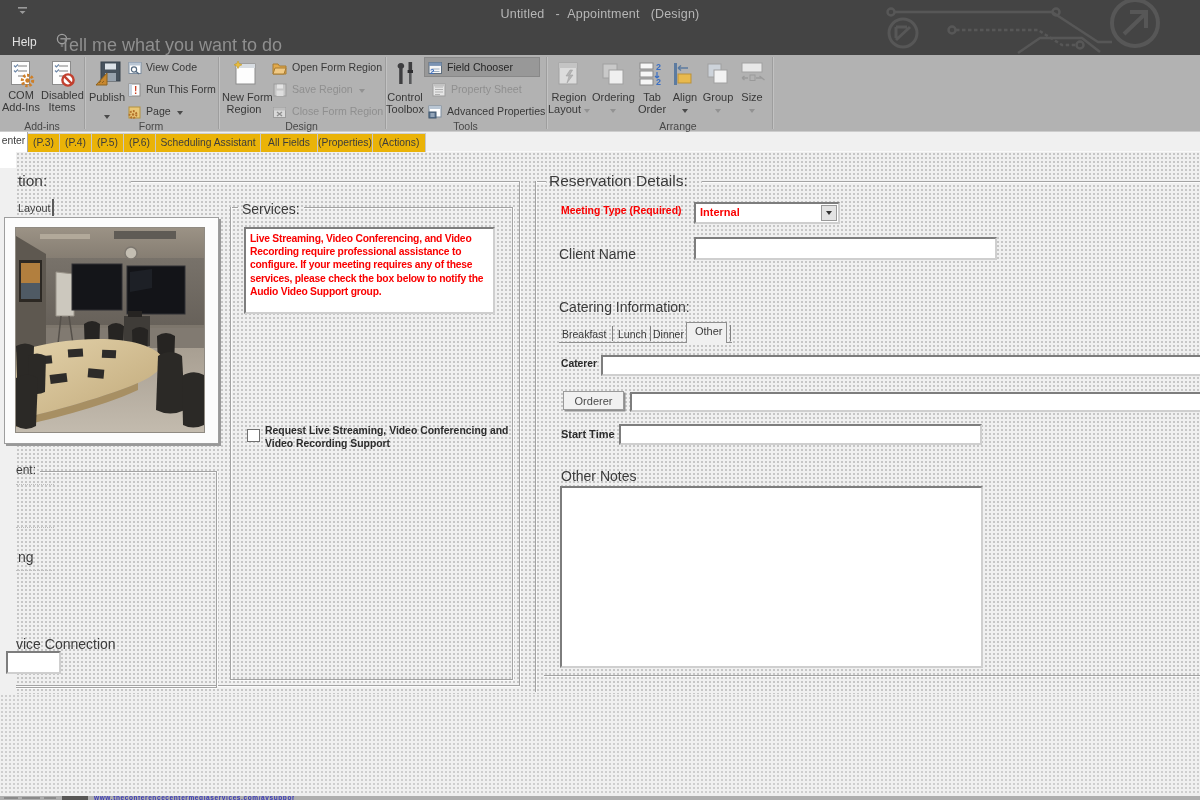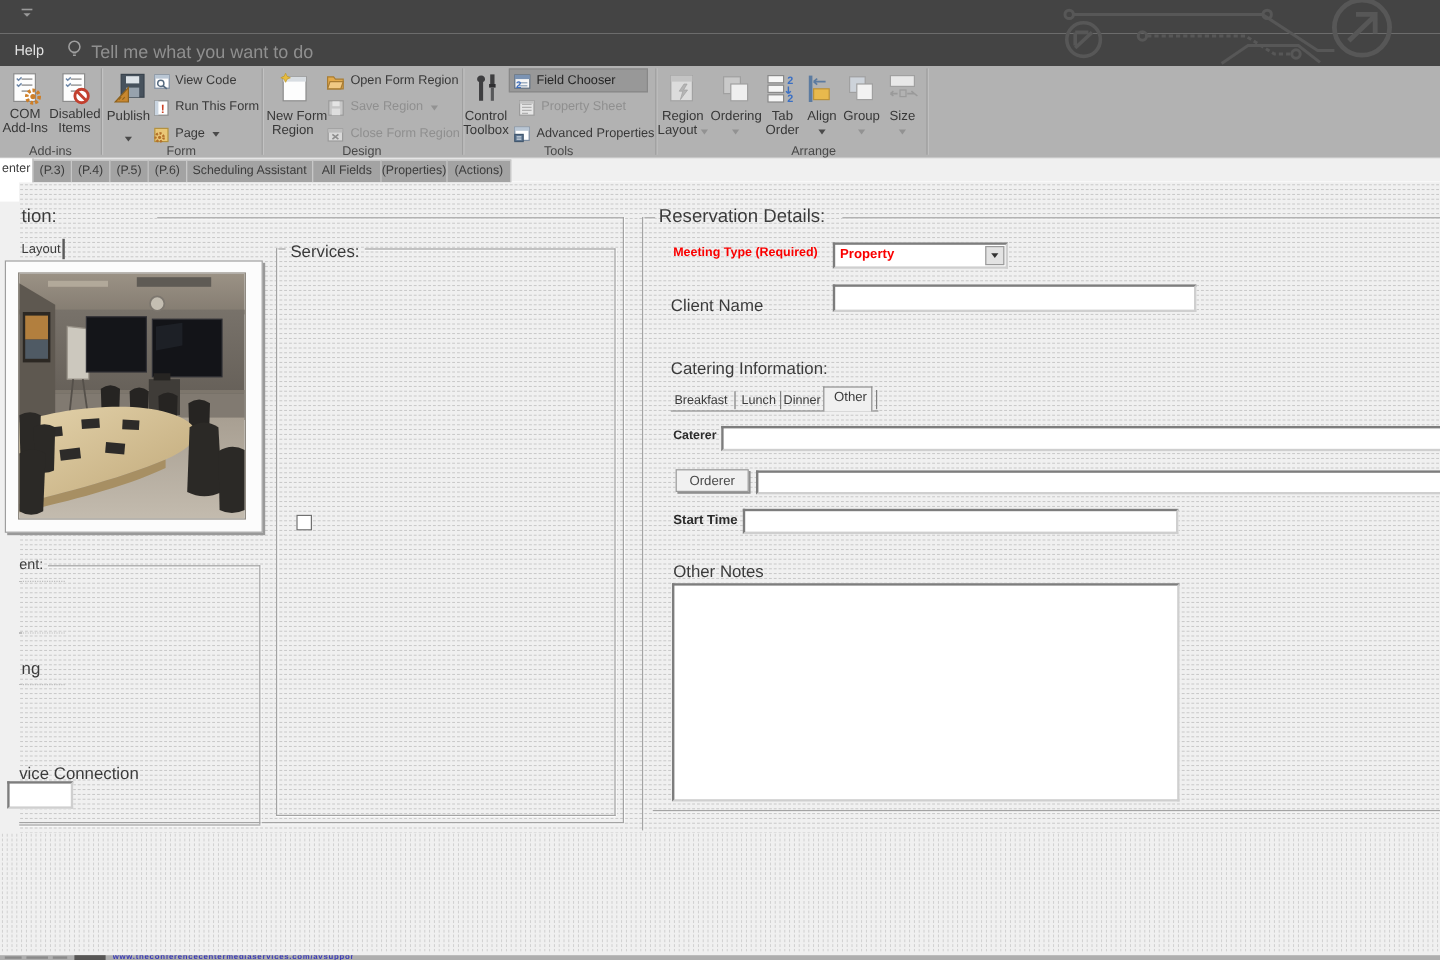--- a/index.html
+++ b/index.html
@@ -14,21 +14,21 @@
   #ribbon { left:0; top:55px; width:1200px; height:77px; background:#b2b2b2; border-bottom:1px solid #cdcdcd; }
   .rsep { top:2px; height:72px; width:1px; background:#9e9e9e; box-shadow:1px 0 0 #c2c2c2; }
   .gname { top:65px; font-size:10.5px; color:#484848; text-align:center; }
   .rlabel { font-size:10.6px; color:#383838; white-space:nowrap; }
   .rlabel.gray, .gray { color:#8f8f8f; }
   .lbl2 { text-align:center; font-size:11px; color:#383838; line-height:11.5px; white-space:nowrap; }
   .caret { width:0; height:0; border-left:3.5px solid transparent; border-right:3.5px solid transparent; border-top:4px solid #4a4a4a; display:inline-block; }
   .caret.gray { border-top-color:#929292; }
   
   #tabrow { left:0; top:132px; width:1200px; height:20px; background:#f0f0f0; border-bottom:1px solid #fafafa; }
-  .ptab { top:1px; height:19px; background:#a3a3a3; border-right:1px solid #c7c7c7; border-top:1px solid #cfcfcf; font-size:10.3px; color:#3c3c3c; text-align:center; line-height:18px; white-space:nowrap; }
+  .ptab { top:1px; height:19px; background:#eab308; border-right:1px solid #c7c7c7; border-top:1px solid #cfcfcf; font-size:10.3px; color:#3c3c3c; text-align:center; line-height:18px; white-space:nowrap; }
   .ptab.active { background:#ffffff; border-top:none; height:36px; top:0; border-right:1px solid #a9a9a9; }
   #surface { left:16px; top:152px; width:1200px; height:542px; background-color:#f0f0f0;
      background-image:radial-gradient(ellipse 1.2px .7px at 2px 2px, #c6c6c6 99%, rgba(0,0,0,0) 100%);
      background-size:4px 4px; }
   #lower { left:0; top:694px; width:1200px; height:99px; background-color:#f0f0f0;
      background-image:radial-gradient(ellipse .6px 1.2px at 2px 2px, #cecece 99%, rgba(0,0,0,0) 100%);
      background-size:4px 4px; }
   #strip { left:0; top:793px; width:1200px; height:3px; background:#efefef; }
   #bottombar { left:0; top:796px; width:1200px; height:4px; background:#aeaeae; }
   
@@ -56,29 +56,30 @@
       <path d="M96 30 H 178 L 202 45 L 216 45" stroke-dasharray="3.5 2.5"></path>
       <circle cx="92" cy="30" r="3.5"></circle>
       <circle cx="220" cy="45" r="3.5"></circle>
       <path d="M158 53 L 180 38 H 222 L 240 52"></path>
     </g>
   </svg>
   <svg class="abs" style="left:17px;top:7px;width:12px;height:10px">
     <rect x="1" y="0" width="9" height="1.6" fill="#9a9a9a"></rect>
     <path d="M2.5 4 L5.5 7 L8.5 4 Z" fill="#9a9a9a"></path>
   </svg>
+  <div class="abs" id="title-text">Untitled&nbsp;&nbsp; - &nbsp;Appointment&nbsp;&nbsp; (Design)</div>
 </div>
 
 <div class="abs" id="menubar">
   <div class="abs" style="left:12px;top:7px;font-size:12px;color:#e2e2e2">Help</div>
   <svg class="abs" style="left:56px;top:5px;width:12px;height:16px">
     <circle cx="6" cy="6" r="4.6" fill="none" stroke="#9f9f9f" stroke-width="1.3"></circle>
     <path d="M4.5 11 h3 M4.8 13 h2.4" stroke="#9f9f9f" stroke-width="1.2"></path>
   </svg>
-  <div class="abs" style="left:76px;top:7px;font-size:15px;color:#8f8f8f">Tell me what you want to do</div>
+  <div class="abs" style="left:60px;top:7px;font-size:18px;color:#8f8f8f">Tell me what you want to do</div>
 </div>
 
 <div class="abs" id="ribbon">
   <div class="abs rsep" style="left:84px"></div>
   <div class="abs rsep" style="left:218px"></div>
   <div class="abs rsep" style="left:385px"></div>
   <div class="abs rsep" style="left:546px"></div>
   <div class="abs rsep" style="left:772px"></div>
   <div class="abs gname" style="left:0;width:84px">Add-ins</div>
   <div class="abs gname" style="left:84px;width:134px">Form</div>
@@ -349,43 +350,45 @@
     </g>
   </svg>
 
   <div class="abs flabel" style="left:226px;top:49px">Services:</div>
   <div class="abs eh" style="left:214px;top:55px;width:8px"></div>
   <div class="abs eh" style="left:288px;top:55px;width:209px"></div>
   <div class="abs ev" style="left:214px;top:55px;height:473px"></div>
   <div class="abs ev" style="left:496px;top:55px;height:473px"></div>
   <div class="abs eh" style="left:214px;top:527px;width:283px"></div>
 
+  <div class="abs sunken redtext" style="left:228px;top:75px;width:251px;height:87px;font-size:10.3px;line-height:13.2px;padding:3px 4px;letter-spacing:-0.22px">Live Streaming, Video Conferencing, and Video Recording require professional assistance to configure. If your meeting requires any of these services, please check the box below to notify the Audio Video Support group.</div>
 
   <div class="abs" style="left:231px;top:277px;width:13px;height:13px;background:#fff;border:1px solid #707070"></div>
+  <div class="abs blabel" style="left:249px;top:272px;width:250px;white-space:normal;line-height:13px;font-size:10.4px">Request Live Streaming, Video Conferencing and Video Recording Support</div>
 
   <div class="abs flabel" style="left:0;top:311px;font-size:12px">ent:</div>
   <div class="abs eh" style="left:24px;top:319px;width:177px"></div>
   <div class="abs ev" style="left:200px;top:319px;height:216px"></div>
   <div class="abs eh" style="left:0;top:535px;width:201px"></div>
   <div class="abs" style="left:0;top:332px;width:38px;border-top:1px dotted #bdbdbd"></div>
   <div class="abs" style="left:0;top:375px;width:38px;border-top:1px dotted #bdbdbd"></div>
   <div class="abs" style="left:0;top:418px;width:38px;border-top:1px dotted #bdbdbd"></div>
   <div class="abs flabel" style="left:2px;top:397px">ng</div>
   <div class="abs flabel" style="left:0;top:484px">vice Connection</div>
   <div class="abs sunken" style="left:-10px;top:499px;width:55px;height:23px"></div>
 
   <div class="abs heading" style="left:533px;top:20px">Reservation Details:</div>
   <div class="abs eh" style="left:519px;top:29px;width:11px"></div>
   <div class="abs eh" style="left:686px;top:29px;width:514px"></div>
   <div class="abs ev" style="left:519px;top:29px;height:511px"></div>
   <div class="abs eh" style="left:528px;top:523px;width:672px"></div>
 
   <div class="abs blabel redtext" style="left:545px;top:53px;font-size:10.4px">Meeting Type (Required)</div>
   <div class="abs sunken" style="left:678px;top:50px;width:146px;height:22px">
-    <div class="abs redtext" style="left:4px;top:2px;font-size:11px">Property</div>
+    <div class="abs redtext" style="left:4px;top:2px;font-size:11px">Internal</div>
     <div class="abs" style="right:1px;top:1px;width:16px;height:16px;background:#e3e3e3;border:1px solid #9a9a9a">
       <span class="caret" style="position:absolute;left:4px;top:5px;border-top-color:#333"></span>
     </div>
   </div>
 
   <div class="abs flabel" style="left:543px;top:94px">Client Name</div>
   <div class="abs sunken" style="left:678px;top:85px;width:303px;height:23px"></div>
 
   <div class="abs flabel" style="left:543px;top:147px">Catering Information:</div>
 

